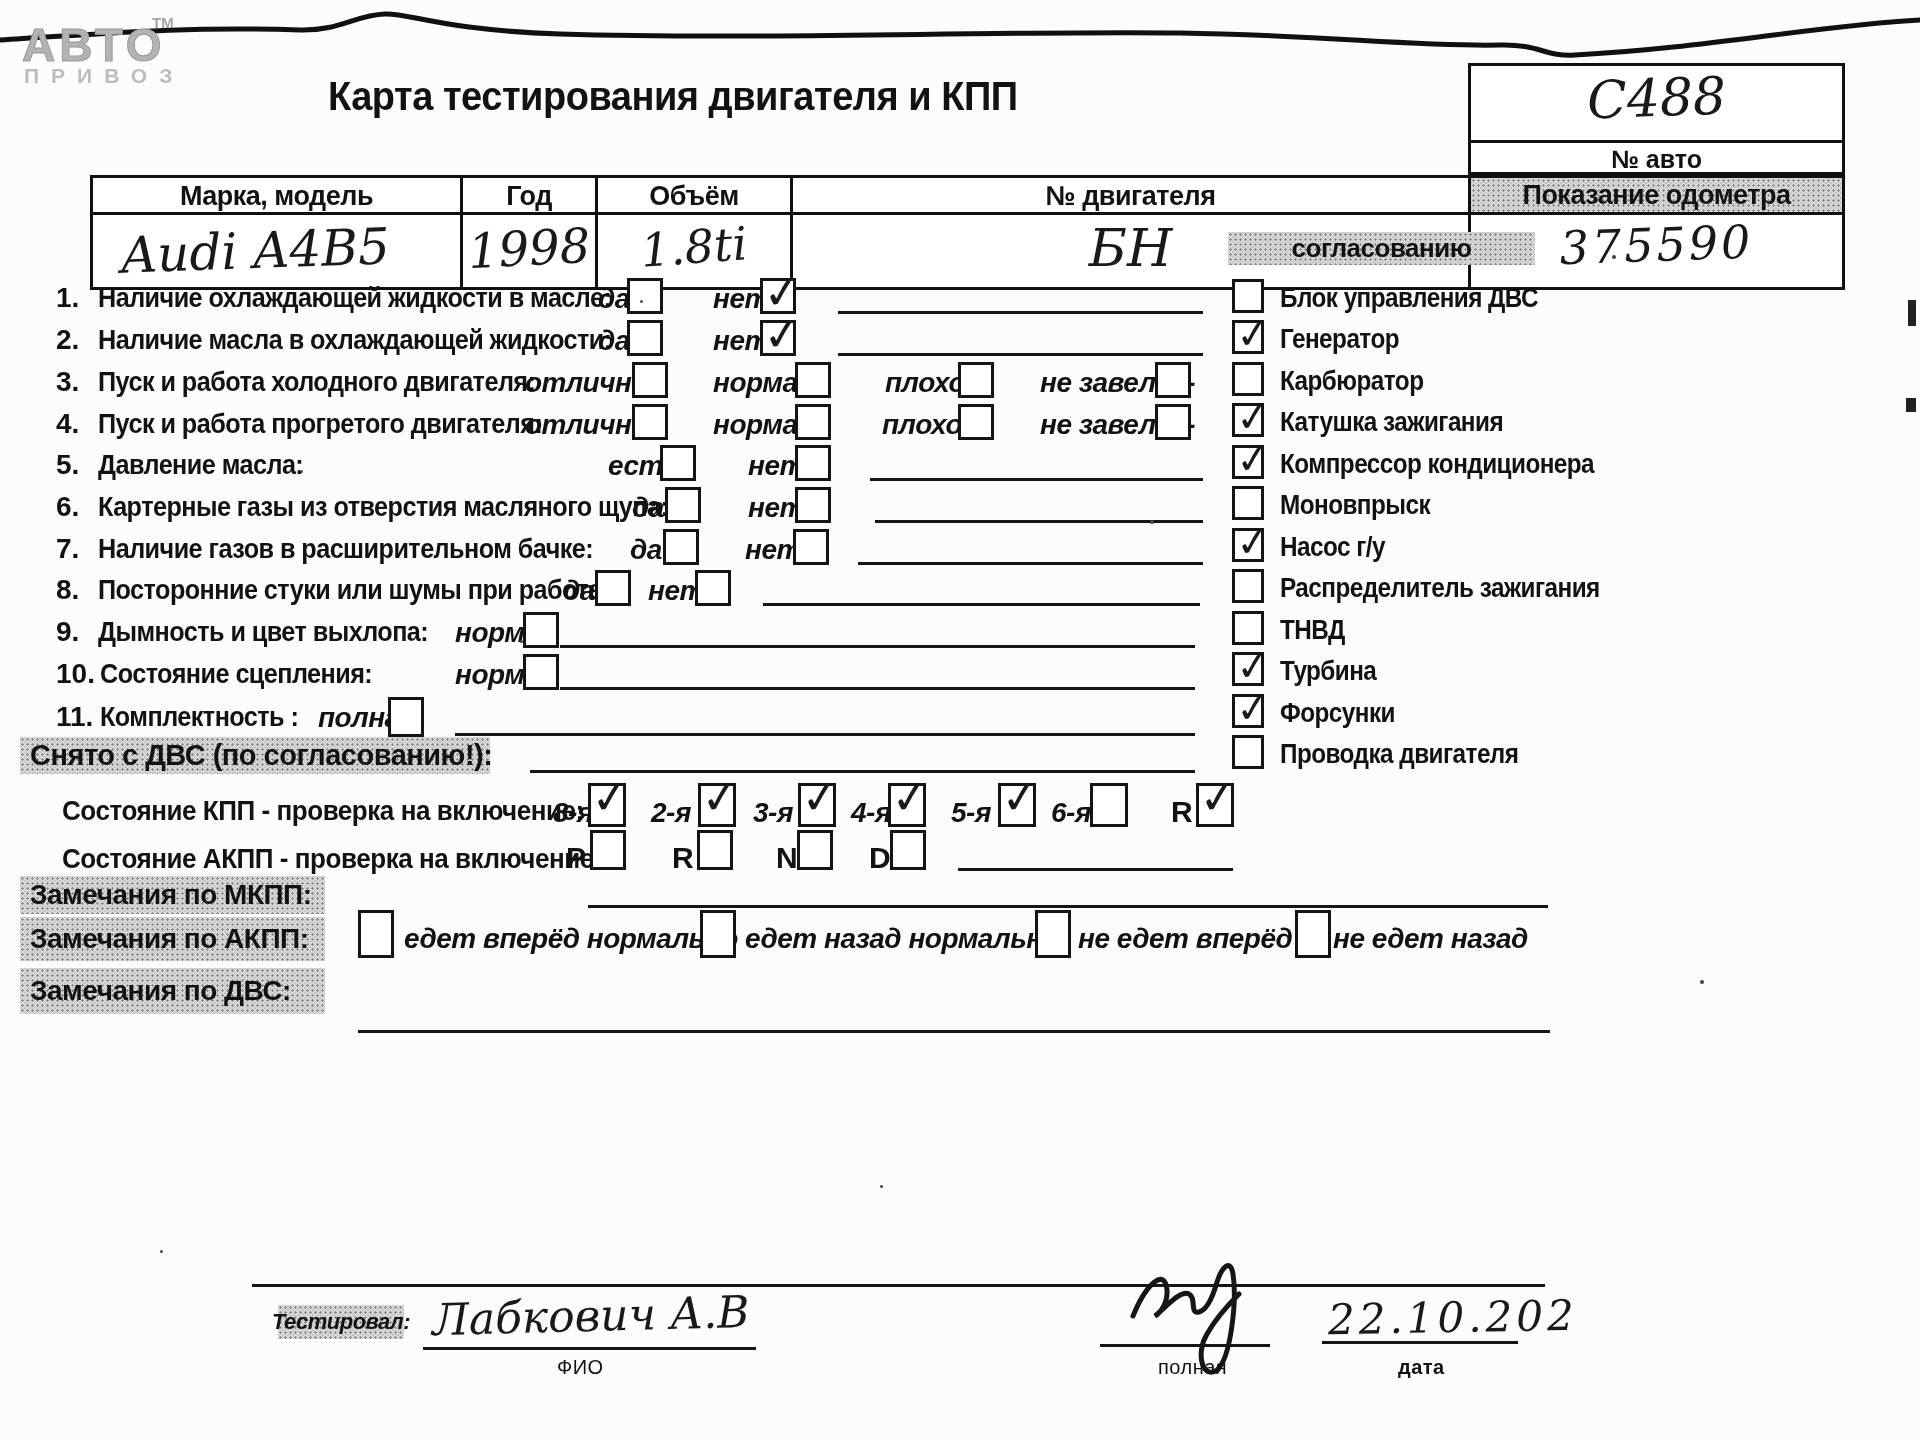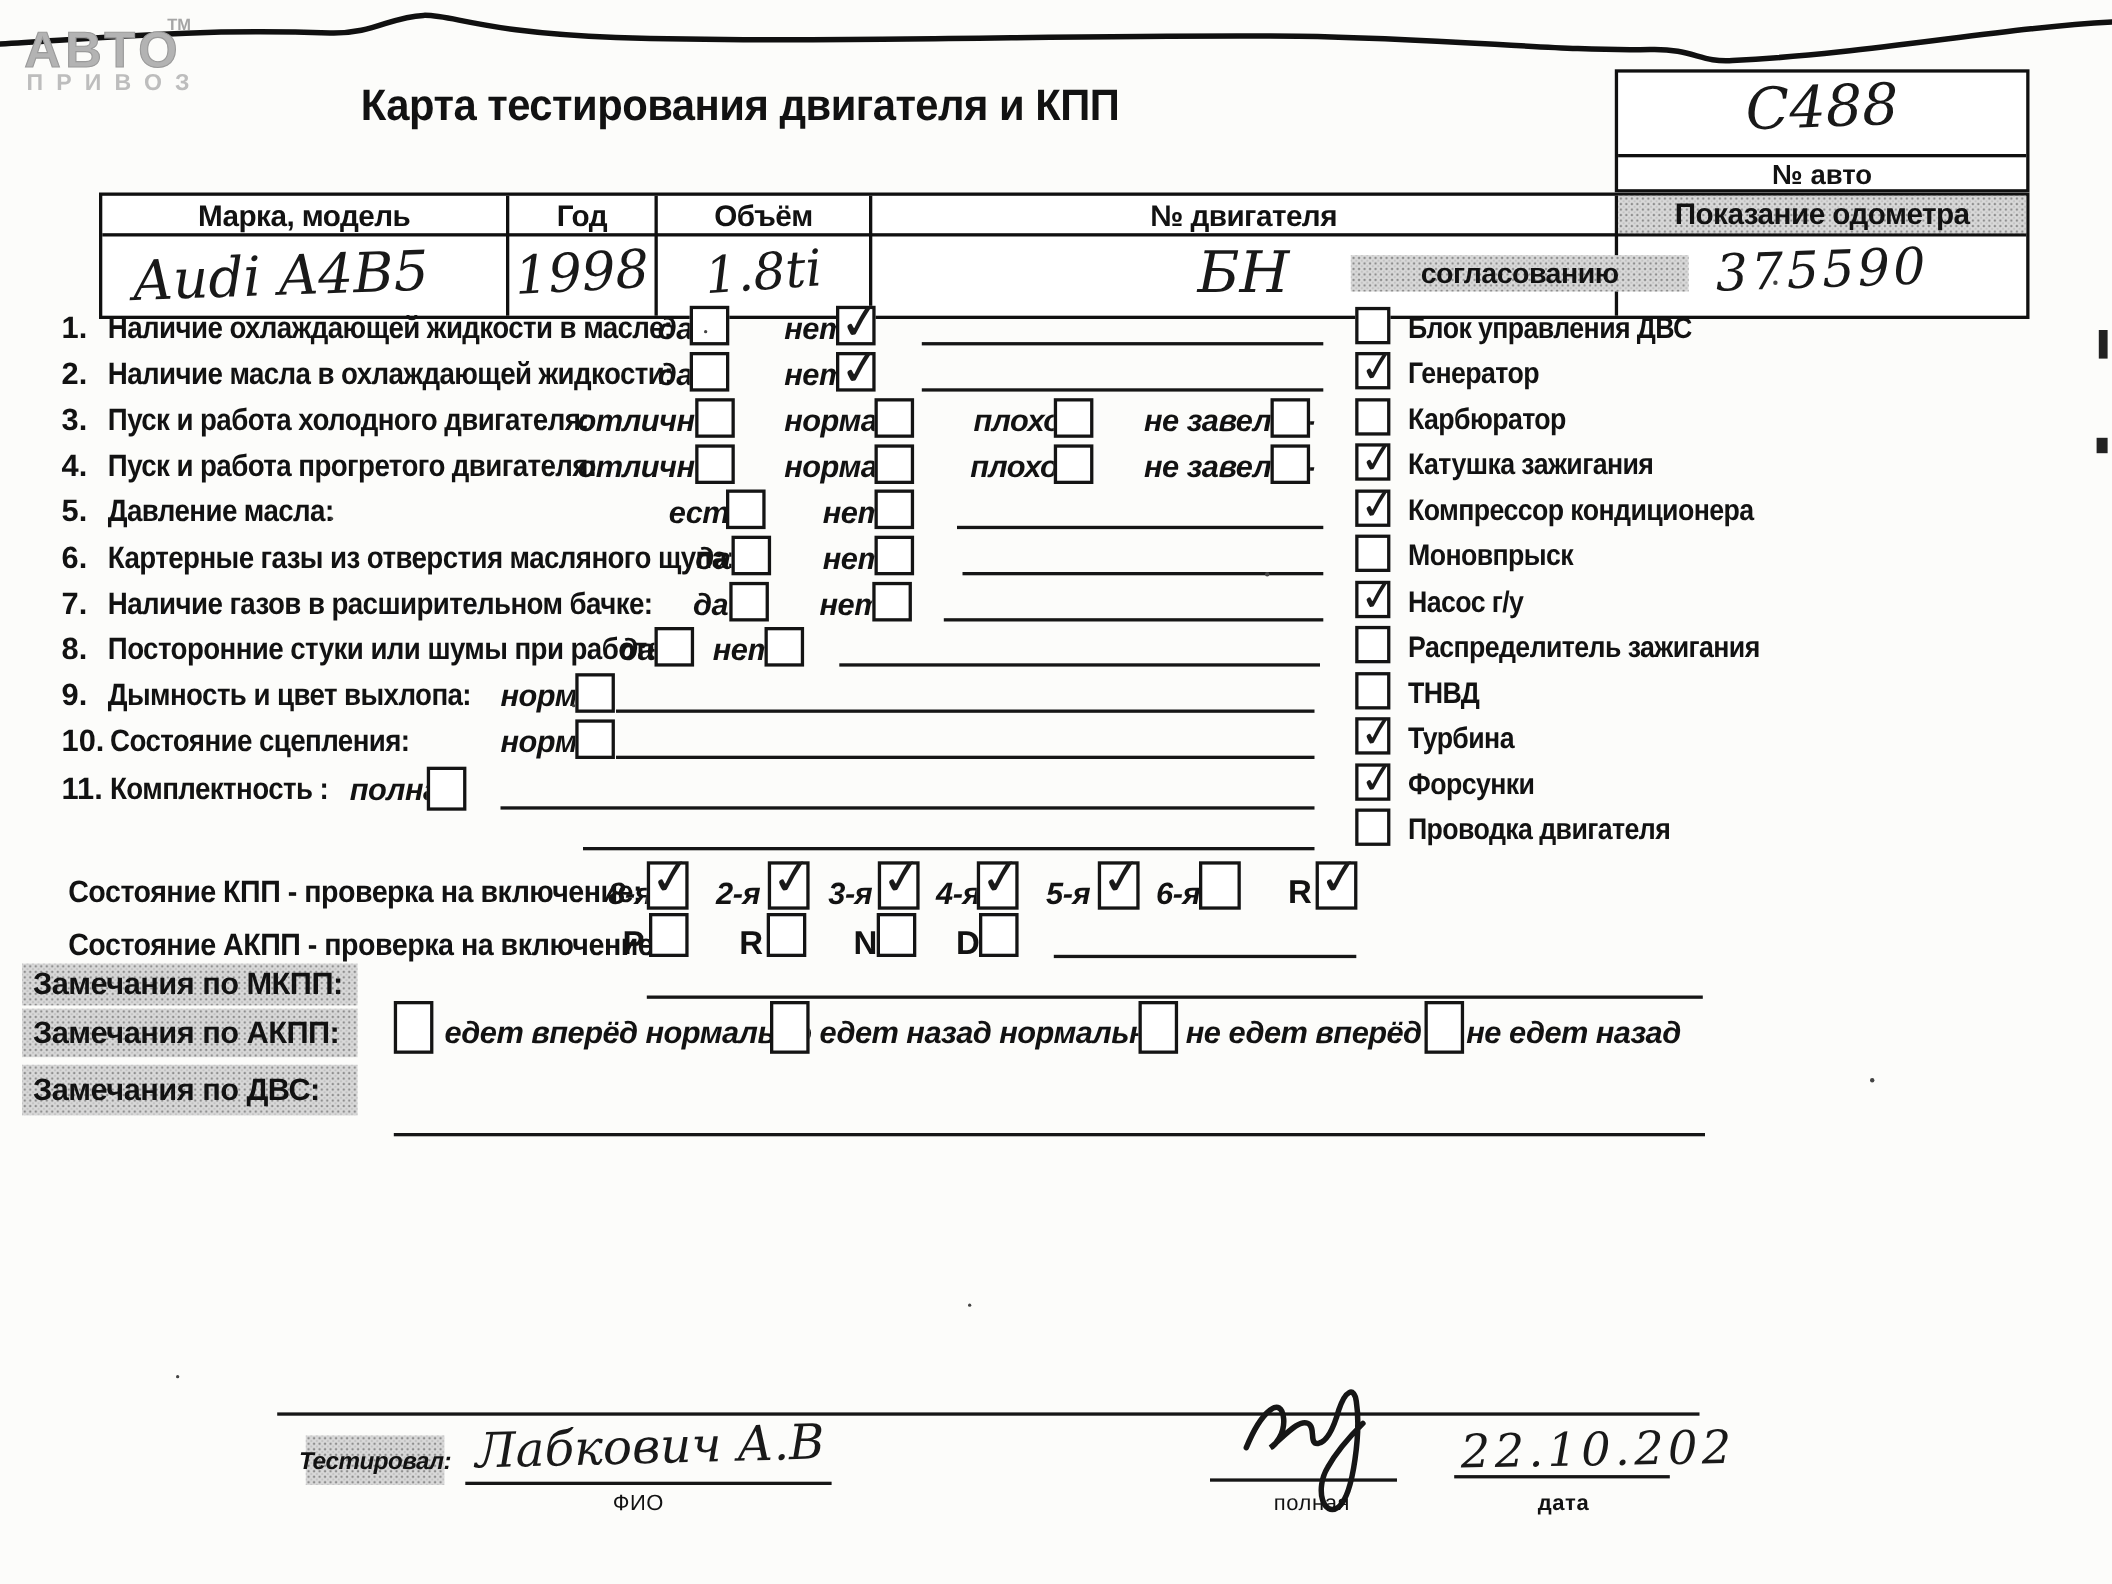--- a/index.html
+++ b/index.html
@@ -179,20 +179,21 @@
   <span class="opt" style="left:455px;top:659px;">норма</span>
   <span class="cb" style="left:523px;top:654px;"></span>
   <div class="uline" style="left:560px;top:687px;width:635px;"></div>
 
   <span class="num" style="left:56px;top:701px;">11.</span>
   <span class="lbl" style="left:100px;top:701px;">Комплектность :</span>
   <span class="opt" style="left:318px;top:702px;">полная</span>
   <span class="cb" style="left:388px;top:697px;height:40px;"></span>
   <div class="uline" style="left:455px;top:733px;width:740px;"></div>
 
+  <div class="bar hatch" style="left:20px;top:737px;width:470px;height:37px;font-size:29px;">Снято с ДВС (по согласованию!):</div>
   <div class="uline" style="left:530px;top:770px;width:665px;"></div>
 
   <div class="abs" style="left:62px;top:795px;font-size:28px;white-space:nowrap;letter-spacing:-0.5px;transform:scaleX(0.93);transform-origin:0 0;"><b>Состояние КПП</b><span style="font-weight:bold;"> - проверка на включение:</span></div>
   <span class="opt" style="left:553px;top:797px;">8-я</span>
   <span class="cb checked" style="left:588px;top:783px;height:44px;width:38px;"></span>
   <span class="opt" style="left:651px;top:797px;">2-я</span>
   <span class="cb checked" style="left:698px;top:783px;height:44px;width:38px;"></span>
   <span class="opt" style="left:753px;top:797px;">3-я</span>
   <span class="cb checked" style="left:798px;top:783px;height:44px;width:38px;"></span>
   <span class="opt" style="left:851px;top:797px;">4-я</span>
@@ -225,21 +226,21 @@
   <span class="opt" style="left:745px;top:923px;">едет назад нормально</span>
   <span class="cb" style="left:1035px;top:910px;height:48px;"></span>
   <span class="opt" style="left:1078px;top:923px;">не едет вперёд</span>
   <span class="cb" style="left:1295px;top:910px;height:48px;"></span>
   <span class="opt" style="left:1333px;top:923px;">не едет назад</span>
 
   <div class="bar hatch" style="left:20px;top:968px;width:305px;height:46px;font-size:28px;">Замечания по ДВС:</div>
   <div class="uline" style="left:358px;top:1030px;width:1192px;"></div>
 
   <div class="uline" style="left:252px;top:1284px;width:1293px;"></div>
-  <div class="bar hatch" style="left:278px;top:1305px;width:126px;height:45px;font-size:22px;font-style:italic;justify-content:center;">Тестировал:</div>
+  <div class="bar hatch" style="left:278px;top:1305px;width:126px;height:34px;font-size:22px;font-style:italic;justify-content:center;">Тестировал:</div>
   <div class="hand" style="position:absolute;left:432px;top:1290px;font-size:44px;transform:rotate(-1.5deg);">Лабкович А.В</div>
   <div class="uline" style="left:423px;top:1347px;width:333px;"></div>
   <div class="caption" style="left:557px;top:1356px;">ФИО</div>
 
   <svg class="abs" style="left:1125px;top:1238px;width:120px;height:142px;" viewBox="0 0 120 142">
     <path d="M8,78 C22,44 40,30 42,52 C43,66 34,76 30,78 C44,66 56,52 64,56 C72,60 64,76 74,74 C82,72 88,58 92,44 C98,26 106,22 108,36 C112,62 106,120 92,132 C78,142 70,116 82,96 C92,78 106,64 114,56" stroke="#161616" stroke-width="5" fill="none" stroke-linecap="round"></path>
   </svg>
   <div class="uline" style="left:1100px;top:1344px;width:170px;"></div>
   <div class="caption" style="left:1158px;top:1356px;">полная</div>
 

